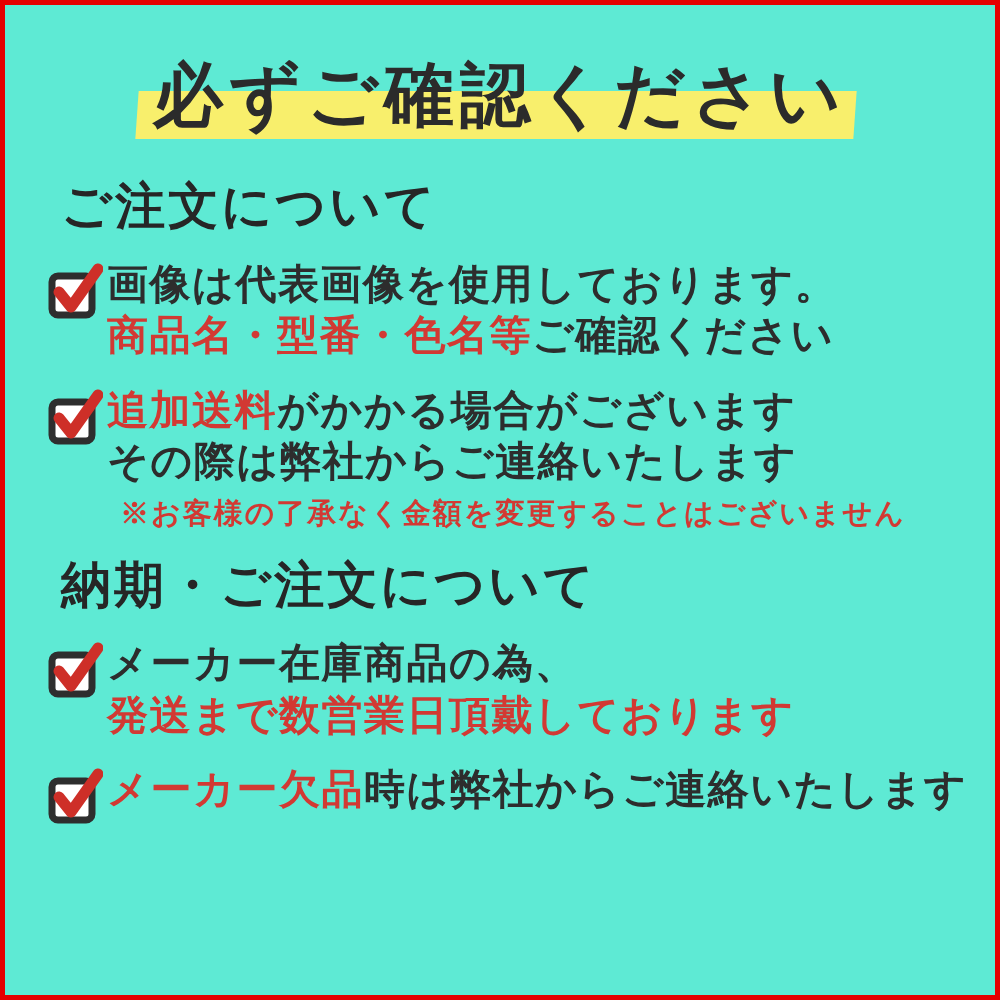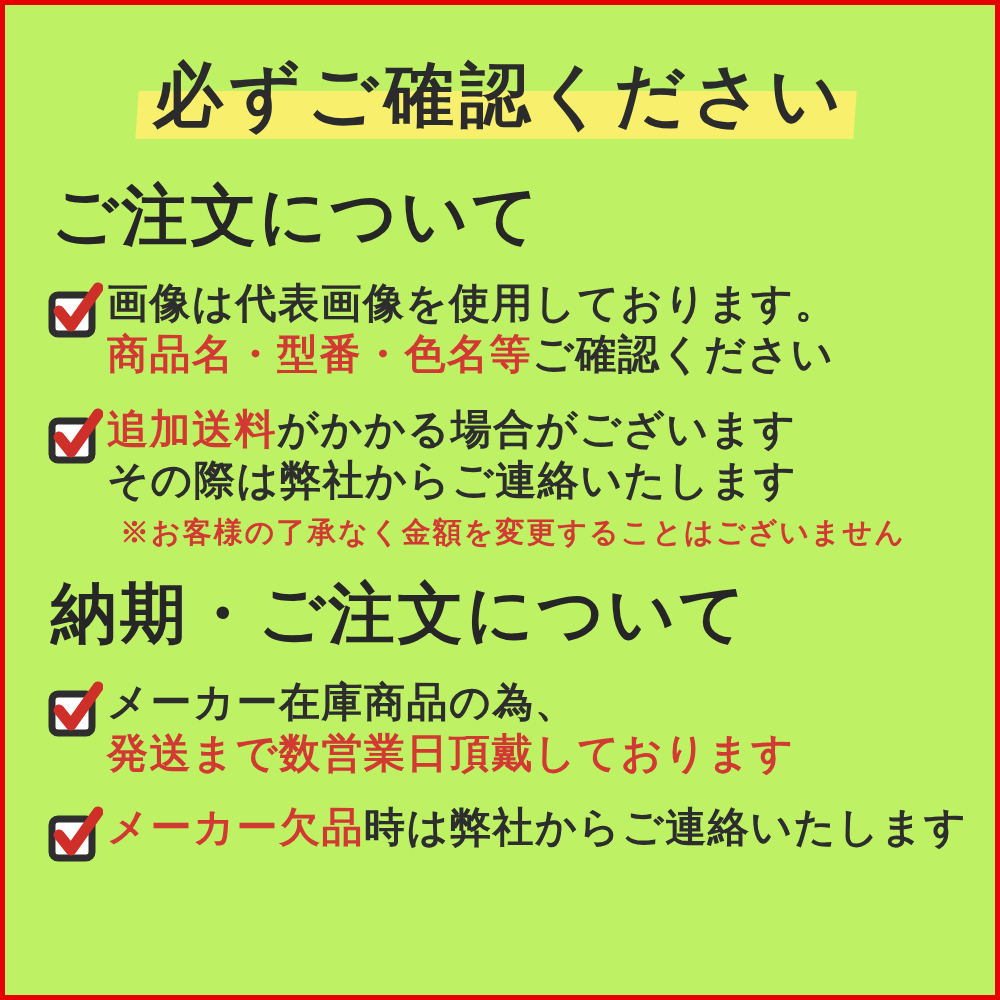--- a/index.html
+++ b/index.html
@@ -10,21 +10,21 @@
     width: 1000px;
     height: 1000px;
     background: #ffffff;
     font-family: "DejaVu Serif", "Liberation Serif", serif;
     overflow: hidden;
   }
   .page {
     box-sizing: border-box;
     width: 1000px;
     height: 1000px;
-    background: #bef264;
+    background: #5eead4;
     border: 5px solid #e60000;
     padding: 0 42px;
     position: relative;
   }
   
   .title-wrap {
     margin-top: 44px;
     text-align: center;
     line-height: 1.3;
   }
@@ -47,23 +47,23 @@
     z-index: 1;
     font-size: 70px;
     font-weight: 700;
     letter-spacing: 6px;
     color: #2b2b2b;
     white-space: nowrap;
   }
   
   .sections { }
   .section-heading {
-    margin: 4px;
+    margin: 14px;
     margin-top: 36px;
-    font-size: 66px;
+    font-size: 50px;
     line-height: 1.2;
     font-weight: 700;
     letter-spacing: 3px;
     color: #262626;
     white-space: nowrap;
   }
   .section:nth-child(2) .section-heading {
     margin-top: 24px;
   }
   

